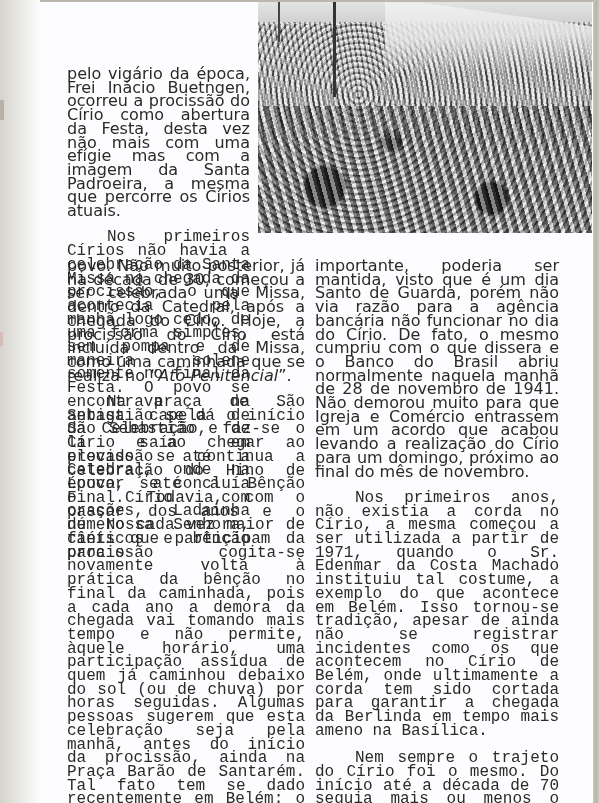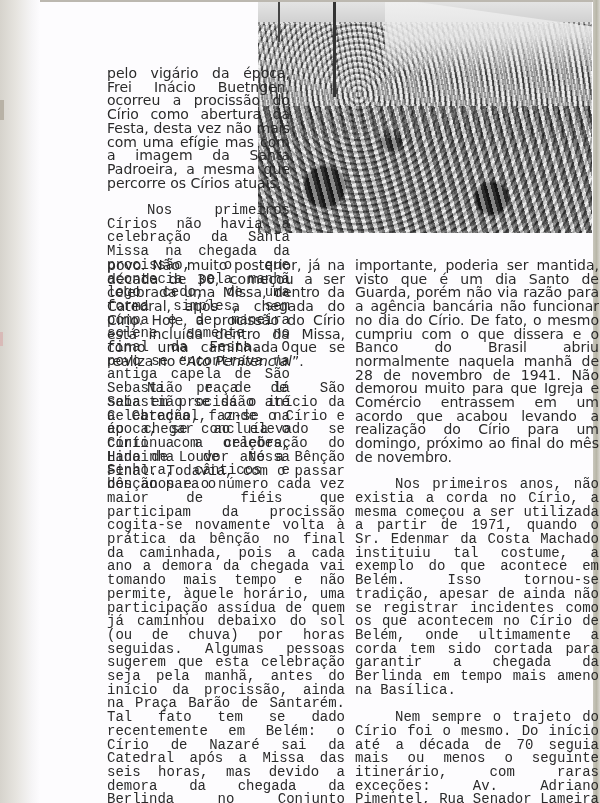--- a/index.html
+++ b/index.html
@@ -49,23 +49,22 @@
         repeating-linear-gradient(-30deg, rgba(0,0,0,.25) 0 2px, transparent 2px 6px);
     }
     .photo .crowd-mid {
       position:absolute; left:0; top:20px; width:100%; height:50%;
       background:
         repeating-linear-gradient(80deg, rgba(30,30,30,.35) 0 2px, rgba(245,245,245,.45) 2px 5px),
         repeating-linear-gradient(10deg, rgba(0,0,0,.15) 0 1px, transparent 1px 4px);
     }
     .col {
       position: absolute;
-      font-size: 14px; line-height: 13.7px;
+      font-size: 16px; line-height: 13.7px;
       text-align: justify;
-      margin-left: 40px;
     }
     .col p { margin: 0; }
     .col p.indent { text-indent: 40px; margin-top: 13.7px; font-family: Liberation Mono, monospace; }
     .col em { font-style: italic; }
     .left-top { left: 67px; top: 67px; width: 183px; }
     .left-bottom { left: 67px; top: 259px; width: 238px; }
     .right { left: 315px; top: 259px; width: 244px; }
   </style>
 </head>
 <body>

